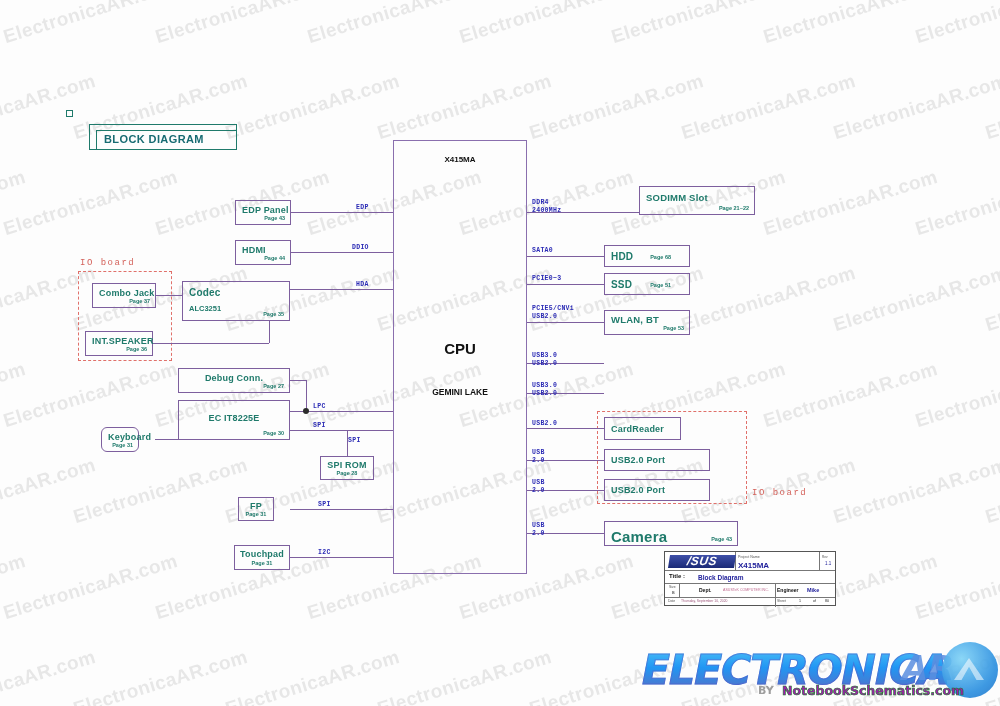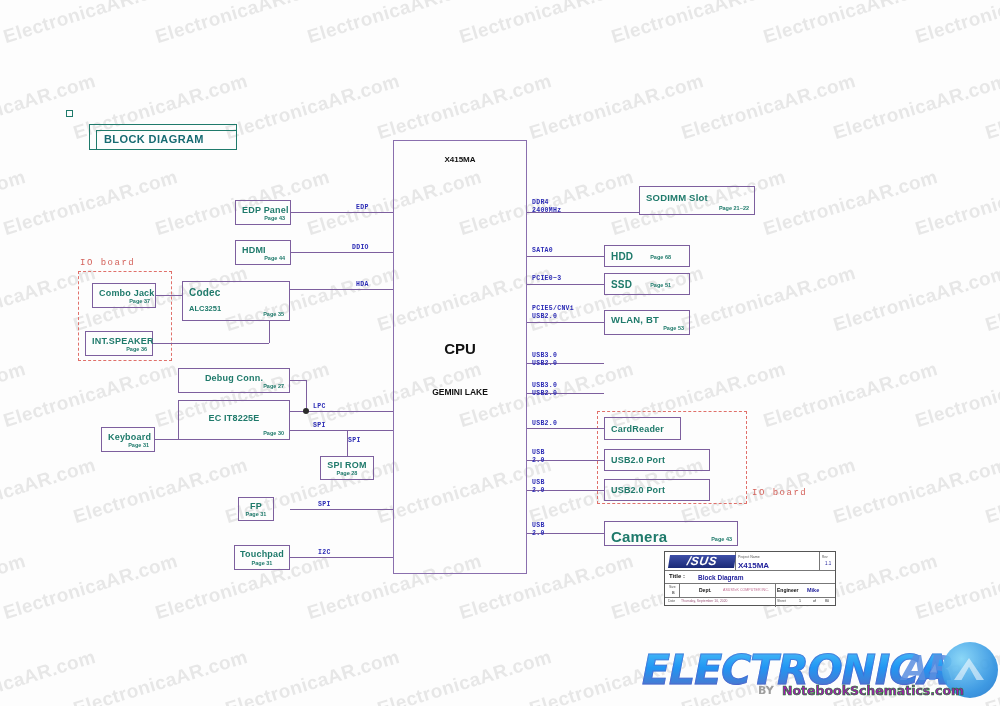--- a/index.html
+++ b/index.html
@@ -343,21 +343,21 @@
   <div class="box" style="left:178px;top:368px;width:112px;height:25px;">
     <div class="ttl" style="left:0;right:0;text-align:center;">Debug Conn.</div>
     <div class="pg">Page 27</div>
   </div>
 
   <div class="box" style="left:178px;top:400px;width:112px;height:40px;">
     <div class="ttl" style="left:0;right:0;top:12px;text-align:center;">EC IT8225E</div>
     <div class="pg">Page 30</div>
   </div>
 
-  <div class="box" style="left:101px;top:427px;width:54px;height:25px;">
+  <div class="box" style="left:101px;top:427px;width:38px;height:25px;border-radius:6px;">
     <div class="ttl">Keyboard</div>
     <div class="pg">Page 31</div>
   </div>
 
   <div class="box" style="left:320px;top:456px;width:54px;height:24px;">
     <div class="ttl" style="left:0;right:0;text-align:center;top:3px;">SPI ROM</div>
     <div class="pg" style="right:auto;left:0;width:100%;text-align:center;">Page 28</div>
   </div>
 
   <div class="box" style="left:238px;top:497px;width:36px;height:24px;">

